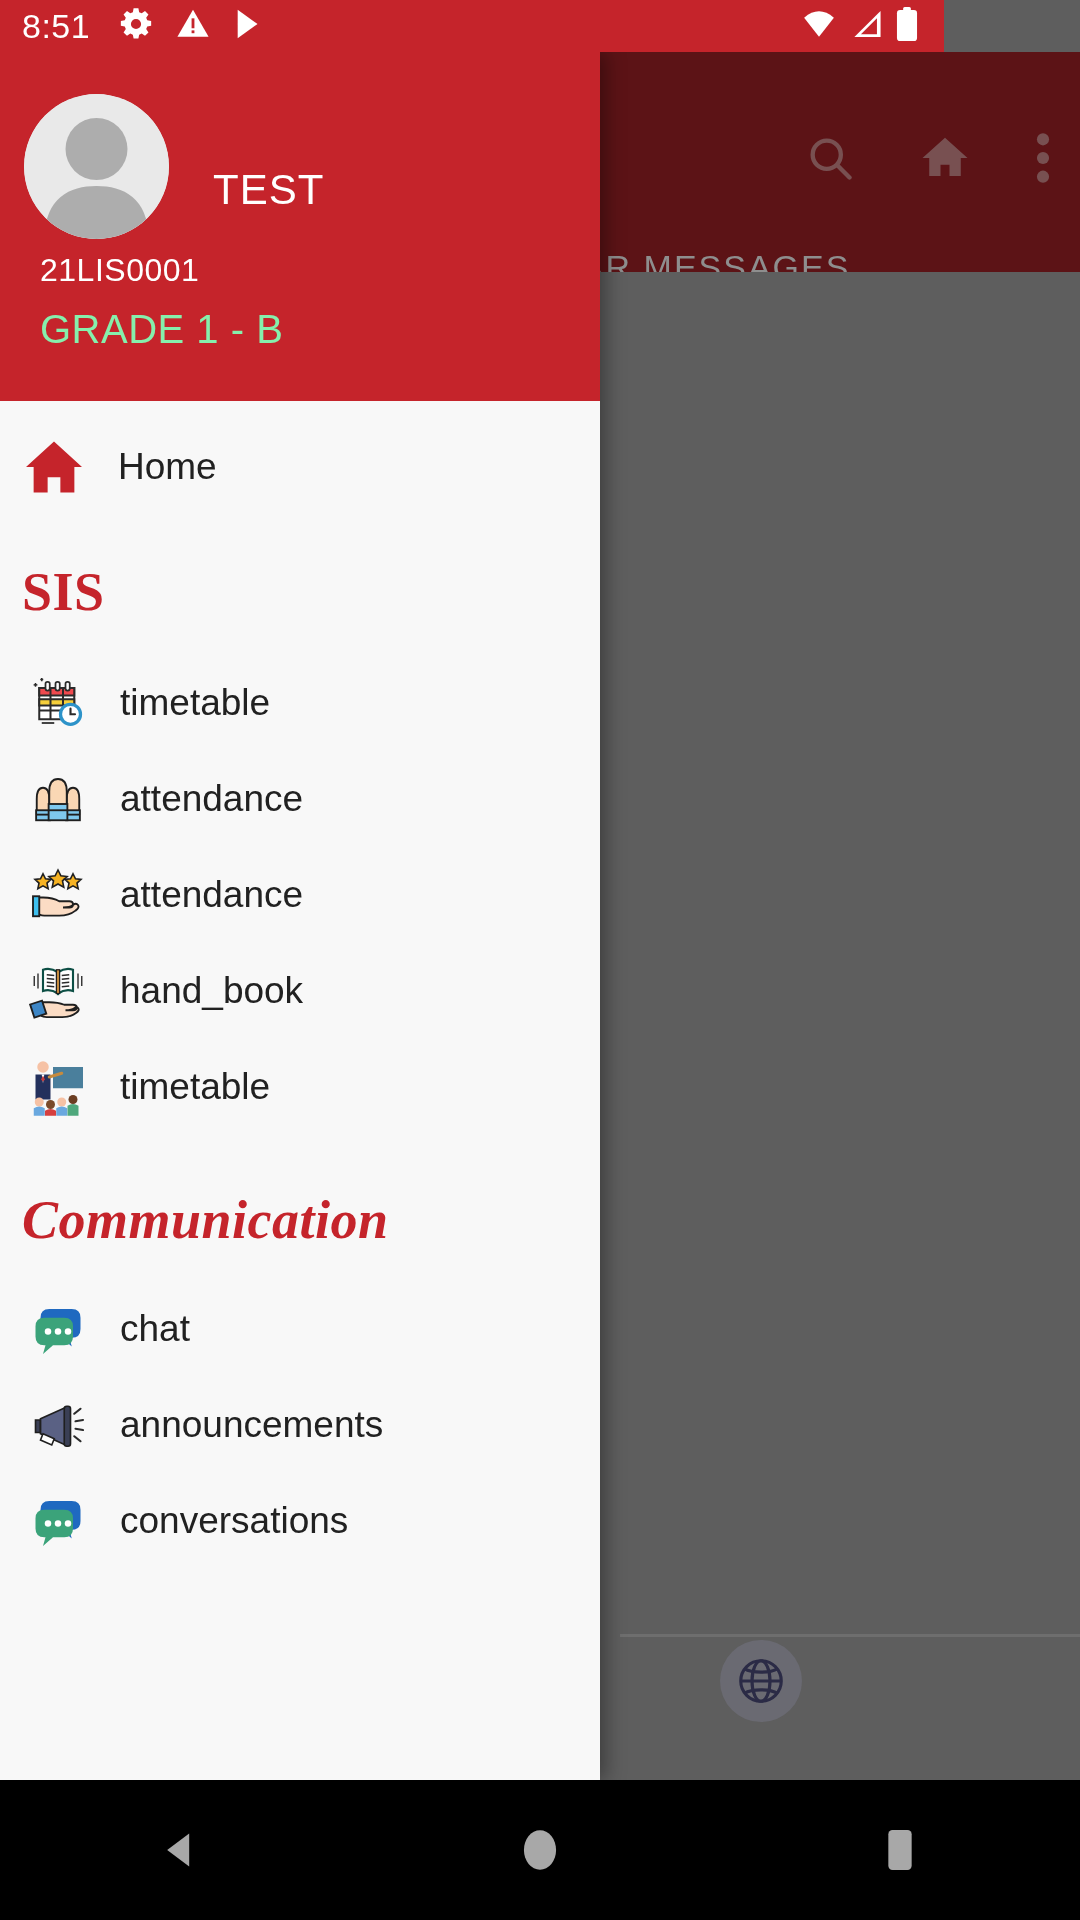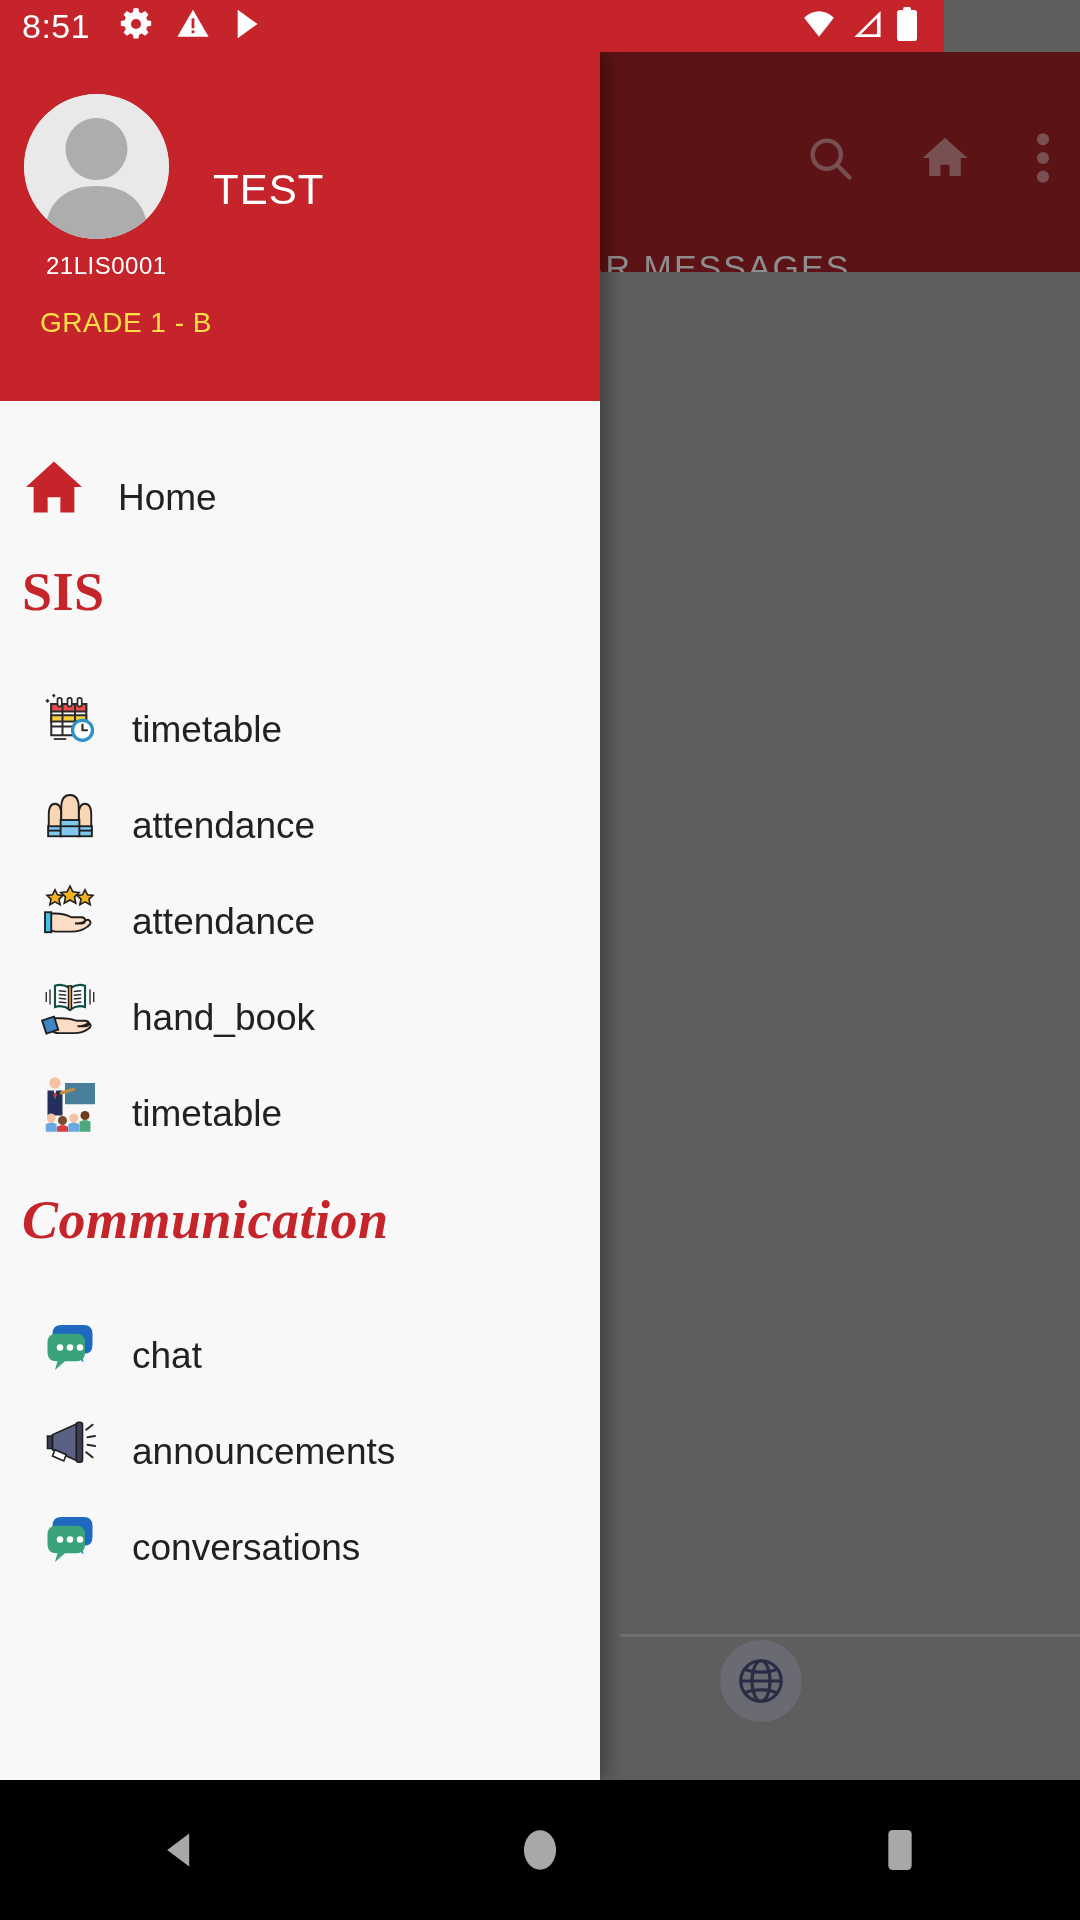--- a/index.html
+++ b/index.html
@@ -67,52 +67,52 @@
   .avatar{
     position:absolute; left:24px; top:42px; width:145px; height:145px;
     border-radius:50%; background:#e9e9e9; overflow:hidden;
   }
   .avatar svg{ display:block; }
   .profile-name{
     position:absolute; left:213px; top:114px;
     color:#fff; font-size:42px; letter-spacing:1px;
   }
   .profile-id{
-    position:absolute; left:46px; top:200px;
-    color:#fff; font-size:24px; letter-spacing:.5px;
+    position:absolute; left:40px; top:200px;
+    color:#fff; font-size:32px; letter-spacing:.5px;
   }
   .profile-grade{
     position:absolute; left:40px; top:255px;
-    color:#fde047; font-size:28px; letter-spacing:.5px;
+    color:#86efac; font-size:40px; letter-spacing:.5px;
   }
 
   .drawer-body{
     flex:1 1 auto; overflow:hidden; background:#f8f8f8; padding-top:8px;
   }
   .nav-row{
-    display:flex; align-items:flex-end; height:96px; padding-left:22px; cursor:pointer;
+    display:flex; align-items:center; height:96px; padding-left:22px; cursor:pointer;
   }
   .nav-row .ico{
     width:64px; min-width:64px; height:64px;
     display:flex; align-items:center; justify-content:center;
   }
   .nav-row .lbl{
     margin-left:30px; font-size:37px; color:#212121;
   }
   .home-row{ height:104px; margin-top:6px; }
   .home-row .lbl{ margin-left:32px; }
 
   .section-title{
     font-family:"Liberation Serif", serif;
     font-weight:bold; color:#c5242b; font-size:54px;
     padding-left:22px; letter-spacing:.5px;
   }
   .section-sis{ margin-top:42px; margin-bottom:32px; }
   .section-comm{ margin-top:54px; margin-bottom:30px;font-style:italic; }
-  .sub-row{ padding-left:38px; height:96px; }
+  .sub-row{ padding-left:26px; height:96px; }
 
   
   .navbar{
     position:absolute; left:0; bottom:0; width:1080px; height:140px;
     background:#000; z-index:70;
     display:flex; align-items:center; justify-content:space-around;
   }
   .nb-btn{ width:160px; height:140px; display:flex; align-items:center; justify-content:center; }
 </style>
 </head>

